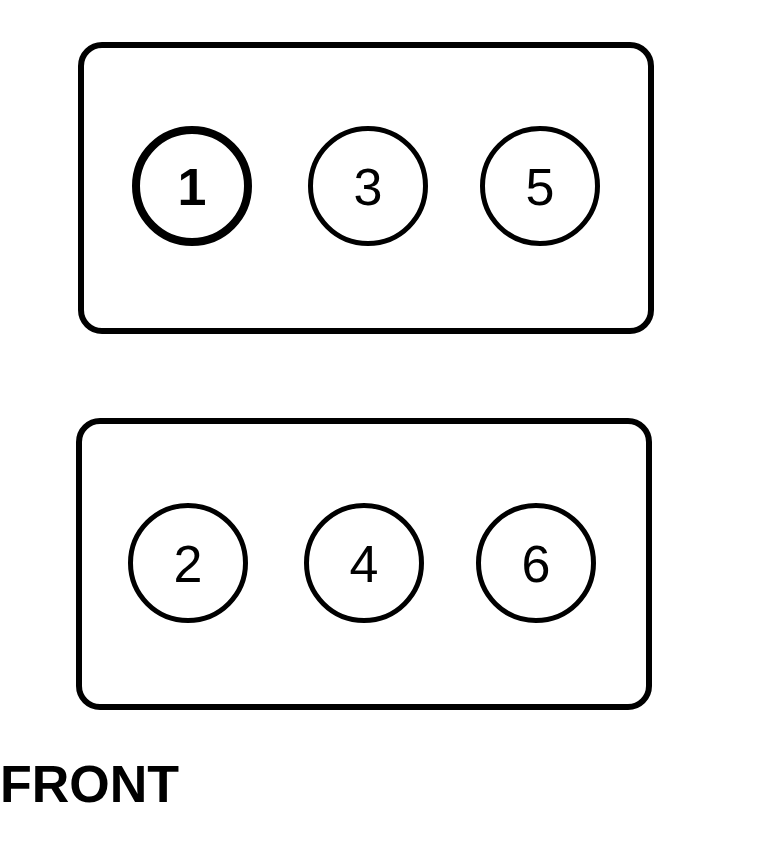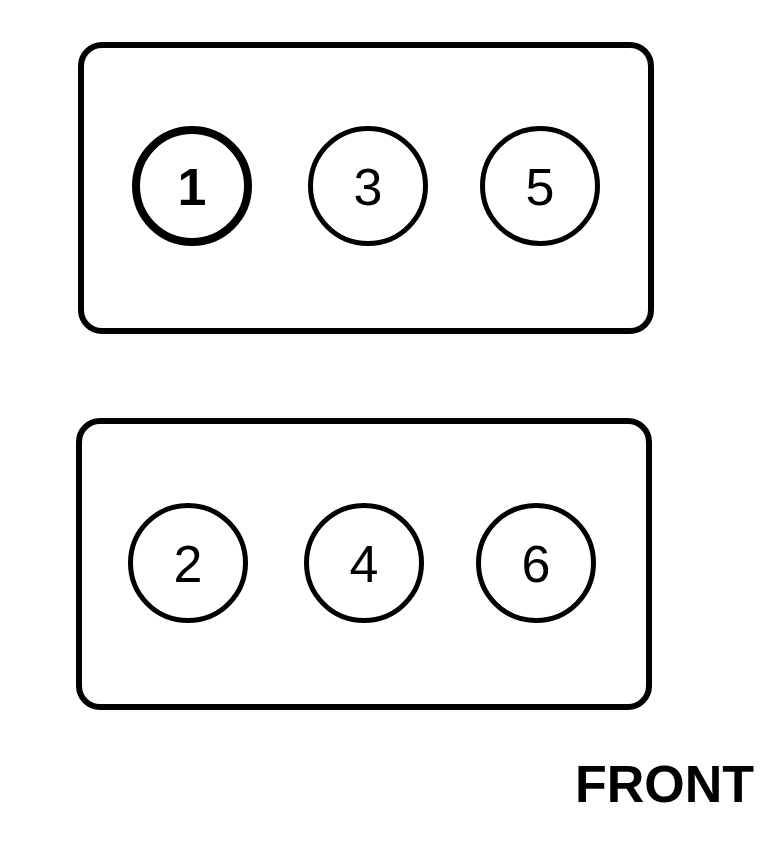--- a/index.html
+++ b/index.html
@@ -38,21 +38,21 @@
     .cyl.first {
       border-width: 8px;
       font-weight: bold;
     }
     .cyl span { display: block; margin-top: 2px; }
     .label-front {
       position: absolute;
       left: 0;
       width: 754px;
       top: 758px;
-      text-align: right;
+      text-align: left;
       font-family: "Liberation Sans", sans-serif;
       font-weight: bold;
       font-size: 52px;
       color: #000;
       line-height: 1;
     }
   </style>
 </head>
 <body>
 

